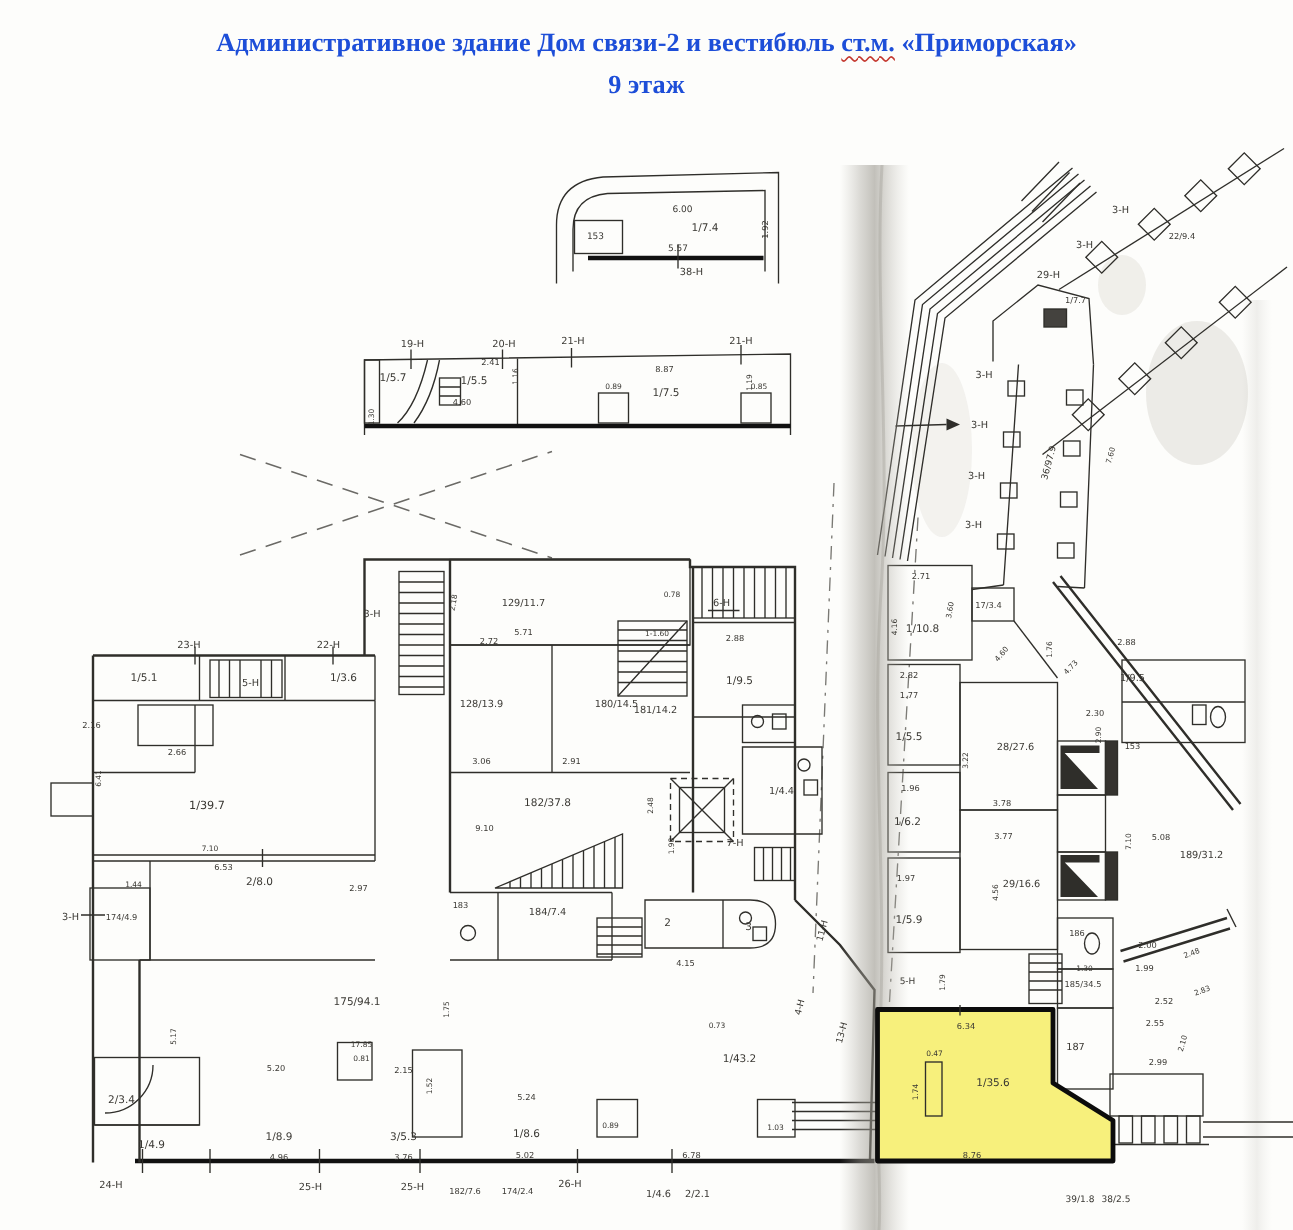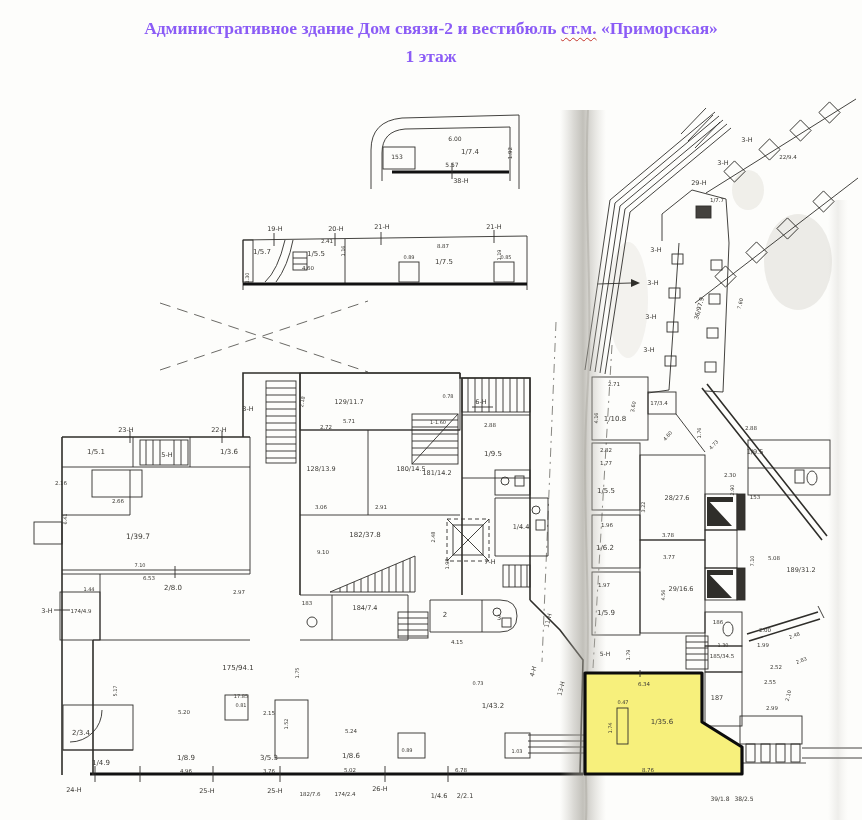--- a/index.html
+++ b/index.html
@@ -1,40 +1,40 @@
 <!DOCTYPE html>
 <html style="--c-highlight: #f7f07c; --c-ink: #2f2e2a; --c-fold: #aaa79f; --c-spell_underline: #c4372e; --c-paper: #fdfdfb;"><head>
 <meta charset="utf-8">
 <style>
   html,body{margin:0;padding:0;background:#fff;}
   .page{position:relative;width:862px;height:820px;background:var(--c-paper,#fdfdfb);overflow:hidden;
         font-family:"Liberation Serif","DejaVu Serif",serif;}
   .title-block{position:absolute;top:14px;left:0;width:862px;text-align:center;
-               font-weight:bold;font-size:17.5px;line-height:1.6;color:#8b5cf6;}
+               font-weight:bold;font-size:17.5px;line-height:1.6;color:#1d4ed8;}
   .title-line2{font-size:17.5px;font-weight:bold;}
   .spellword{text-decoration-line:underline;text-decoration-style:wavy;
              text-decoration-color:var(--c-spell_underline,#c4372e);
              text-decoration-thickness:1px;text-underline-offset:3px;}
   svg.plan{position:absolute;left:0;top:0;}
   .w1{stroke:var(--c-ink,#2f2e2a);stroke-width:.9;fill:none;}
   .w2{stroke:var(--c-ink,#2f2e2a);stroke-width:1.6;fill:none;}
   .w3{stroke:#111;stroke-width:3;fill:none;}
   .dash{stroke:#6b6a66;stroke-width:1;fill:none;stroke-dasharray:11 7;}
   .dashdot{stroke:#7a7974;stroke-width:.9;fill:none;stroke-dasharray:9 5 2 5;}
   .fillink{fill:var(--c-ink,#2f2e2a);stroke:none;}
   .plan-label-text{font-family:"DejaVu Sans",sans-serif;fill:#3a3833;}
 </style>
 </head>
 <body>
 
 <div class="page">
 
   <div class="title-block">
     <div><span>Административное здание Дом связи-2 и вестибюль </span><span class="spellword">ст.м.</span><span> «Приморская»</span></div>
-    <div class="title-line2">1 этаж</div>
+    <div class="title-line2">9 этаж</div>
   </div>
 
   <svg class="plan" width="862" height="820" viewBox="0 0 862 820">
     <defs>
       <linearGradient id="foldGrad" x1="0" y1="0" x2="1" y2="0">
         <stop offset="0" stop-color="#b4b1a9" stop-opacity="0"></stop>
         <stop offset="0.3" stop-color="#a8a59d" stop-opacity="0.42"></stop>
         <stop offset="0.5" stop-color="#97948b" stop-opacity="0.58"></stop>
         <stop offset="0.7" stop-color="#aeaba3" stop-opacity="0.38"></stop>
         <stop offset="1" stop-color="#c2bfb7" stop-opacity="0"></stop>

